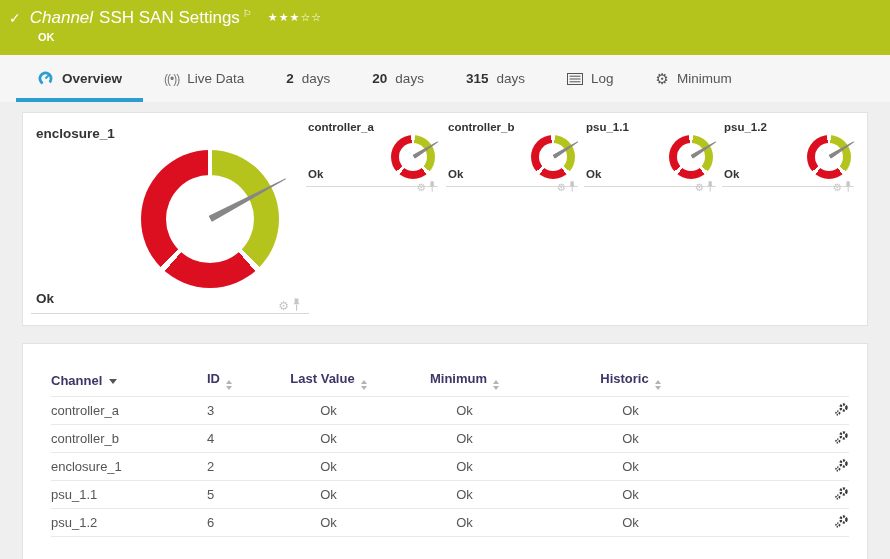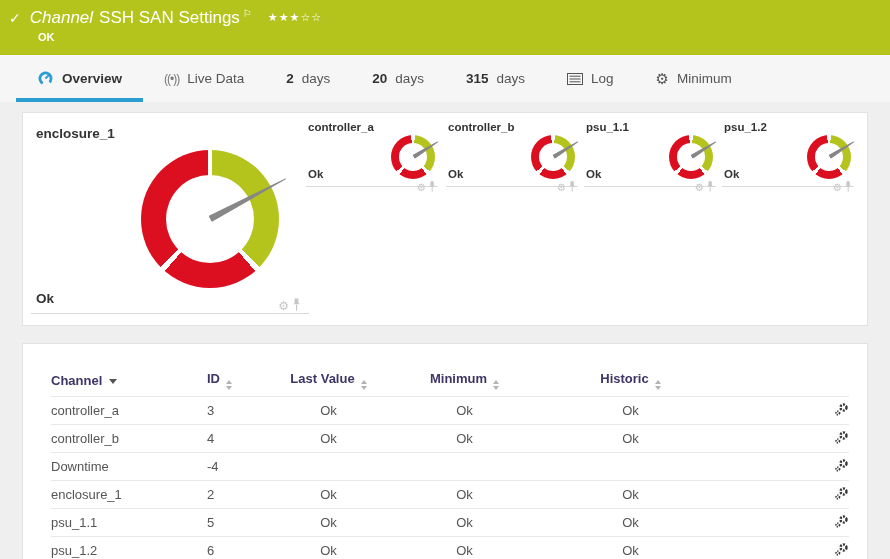--- a/index.html
+++ b/index.html
@@ -307,31 +307,20 @@
         <td class="al">4</td>
         <td class="ac">Ok</td>
         <td class="ar">Ok</td>
         <td class="ar">Ok</td>
         <td class="cicon"><span class="chset"><svg width="15" height="15" viewBox="0 0 15 15">
                 <circle cx="9.5" cy="5.5" r="3" stroke-width="2.4" stroke-dasharray="2 1.3"></circle>
                 <circle cx="3.8" cy="11" r="1.7" stroke-width="1.8" stroke-dasharray="1.2 1"></circle>
               </svg></span></td>
       </tr>
       <tr>
-        <td class="al cname">Downtime</td>
-        <td class="al">-4</td>
-        <td class="ac"></td>
-        <td class="ar"></td>
-        <td class="ar"></td>
-        <td class="cicon"><span class="chset"><svg width="15" height="15" viewBox="0 0 15 15">
-                <circle cx="9.5" cy="5.5" r="3" stroke-width="2.4" stroke-dasharray="2 1.3"></circle>
-                <circle cx="3.8" cy="11" r="1.7" stroke-width="1.8" stroke-dasharray="1.2 1"></circle>
-              </svg></span></td>
-      </tr>
-      <tr>
         <td class="al cname">enclosure_1</td>
         <td class="al">2</td>
         <td class="ac">Ok</td>
         <td class="ar">Ok</td>
         <td class="ar">Ok</td>
         <td class="cicon"><span class="chset"><svg width="15" height="15" viewBox="0 0 15 15">
                 <circle cx="9.5" cy="5.5" r="3" stroke-width="2.4" stroke-dasharray="2 1.3"></circle>
                 <circle cx="3.8" cy="11" r="1.7" stroke-width="1.8" stroke-dasharray="1.2 1"></circle>
               </svg></span></td>
       </tr>

